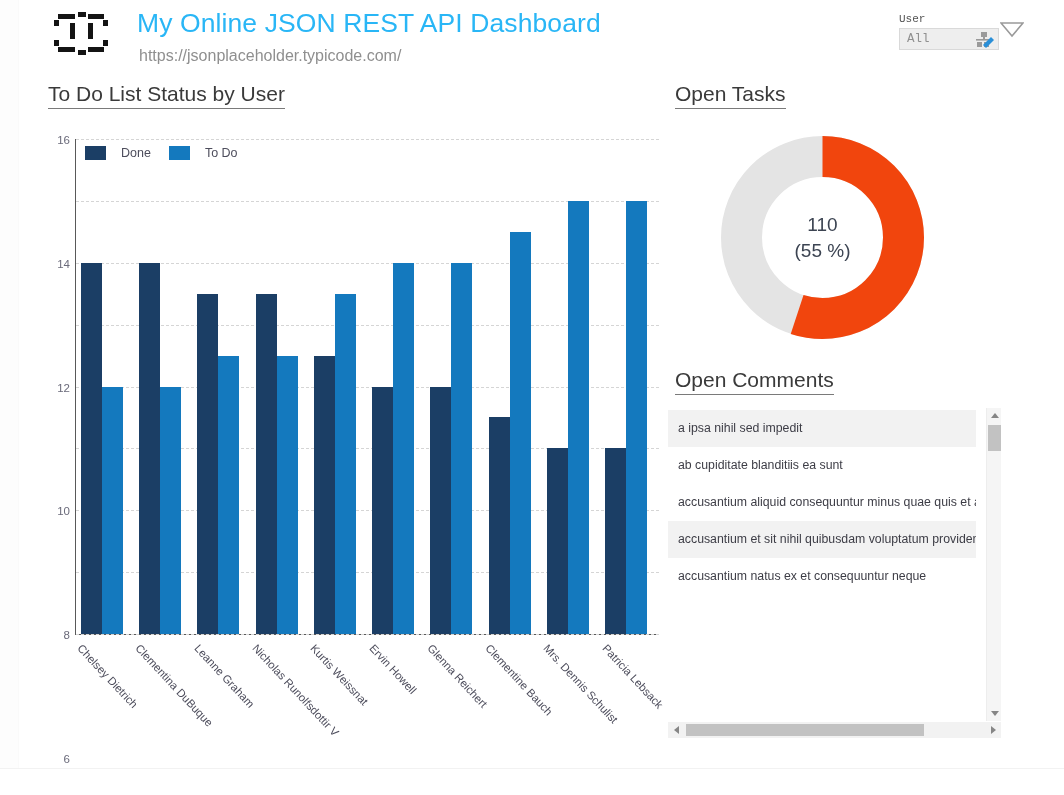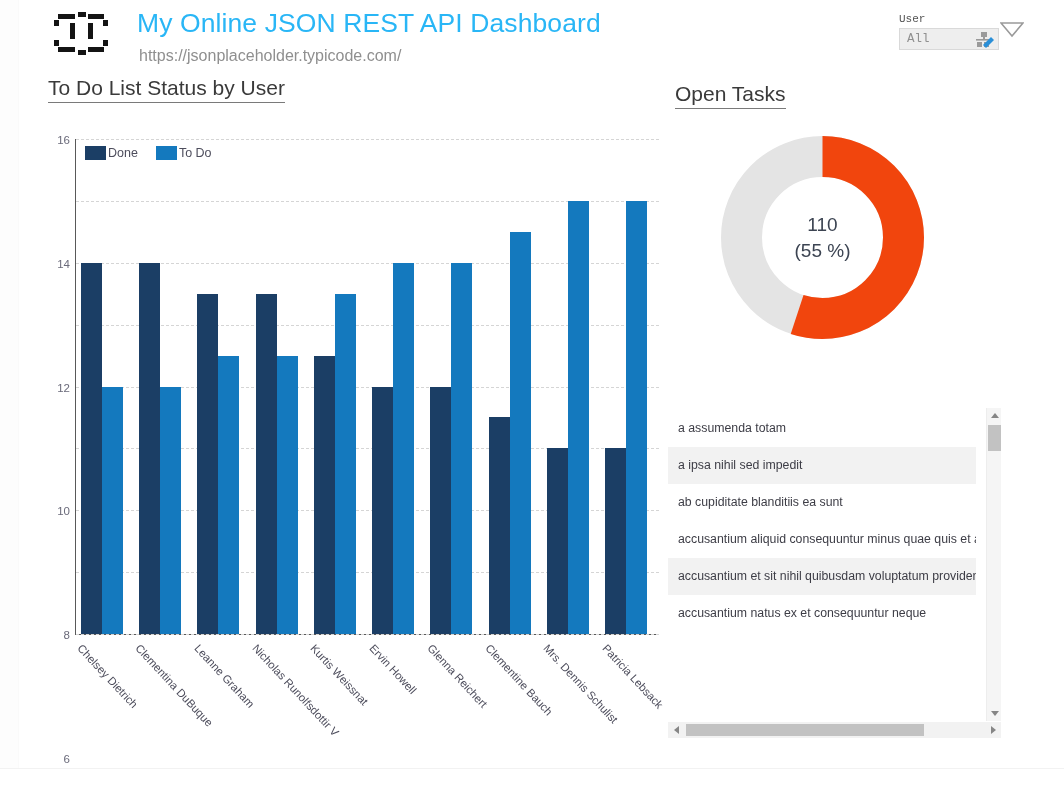--- a/index.html
+++ b/index.html
@@ -98,21 +98,21 @@
   
   .section-title {
     position: absolute;
     font-size: 21px;
     font-weight: 400;
     color: #3a3a3a;
     border-bottom: 1px solid #7a7a7a;
     padding-bottom: 2px;
     white-space: nowrap;
   }
-  #title-bar-chart { left: 48px; top: 76px; text-align: right; }
+  #title-bar-chart { left: 48px; top: 82px; text-align: right; }
   #title-donut     { left: 675px; top: 82px; }
   #title-comments  { left: 675px; top: 368px; }
 
   
   .chart {
     position: absolute;
     left: 18px; top: 130px;
     width: 630px; height: 250px;
   }
   .plot {
@@ -178,21 +178,21 @@
     left: 67px; top: 16px;
     display: flex;
     align-items: center;
     gap: 8px;
     font-size: 12.5px;
     color: #4d4d5c;
   }
   .legend-item {
     display: flex;
     align-items: center;
-    gap: 2px;
+    gap: 15px;
     margin-right: 10px;
   }
   .swatch { width: 21px; height: 14px; display: inline-block; }
 
   
   .donut-wrap {
     position: absolute;
     left: 720px; top: 135px;
     width: 205px; height: 205px;
   }
@@ -363,20 +363,21 @@
     </div>
     <div style="position:absolute;left:1000px;top:22px;width:24px;height:16px;">
       <svg width="24" height="16" viewBox="0 0 24 16">
         <polygon points="1,1 23,1 12,14" fill="none" stroke="#9a9a9a" stroke-width="1.6"></polygon>
       </svg>
     </div>
   </div>
 
   <div class="section-title" id="title-bar-chart">To Do List Status by User</div>
   <div class="section-title" id="title-donut">Open Tasks</div>
+  <div class="section-title" id="title-comments">Open Comments</div>
 
   <div class="chart">
     <div class="plot" id="plot">
       <div id="gridlines">
           <div class="gridline" style="top: 495px;"></div>
           <div class="gridline" style="top: 433.125px;"></div>
           <div class="gridline" style="top: 371.25px;"></div>
           <div class="gridline" style="top: 309.375px;">
             <span class="ytick" style="top: 309.375px;">6</span>
           </div>
@@ -469,21 +470,20 @@
       <circle id="donut-arc" cx="102.5" cy="102.5" r="81" fill="none" stroke="#f1450d" stroke-width="41" transform="rotate(-90 102.5 102.5)" stroke-dasharray="279.9159054348506 508.93800988154646"></circle>
     </svg>
     <div class="donut-center">
       <div class="donut-value">110</div>
       <div class="donut-pct">(55 %)</div>
     </div>
   </div>
 
   <div class="comments">
     <div class="comments-clip" id="comments-clip">
-        <div class="comment-row">a assumenda totam</div>
         <div class="comment-row alt">a ipsa nihil sed impedit</div>
         <div class="comment-row">ab cupiditate blanditiis ea sunt</div>
         <div class="comment-row">accusantium aliquid consequuntur minus quae quis et autem</div>
         <div class="comment-row alt">accusantium et sit nihil quibusdam voluptatum provident est</div>
         <div class="comment-row">accusantium natus ex et consequuntur neque</div>
       </div>
   </div>
 
   <div class="vscroll">
     <div class="vscroll-up">

